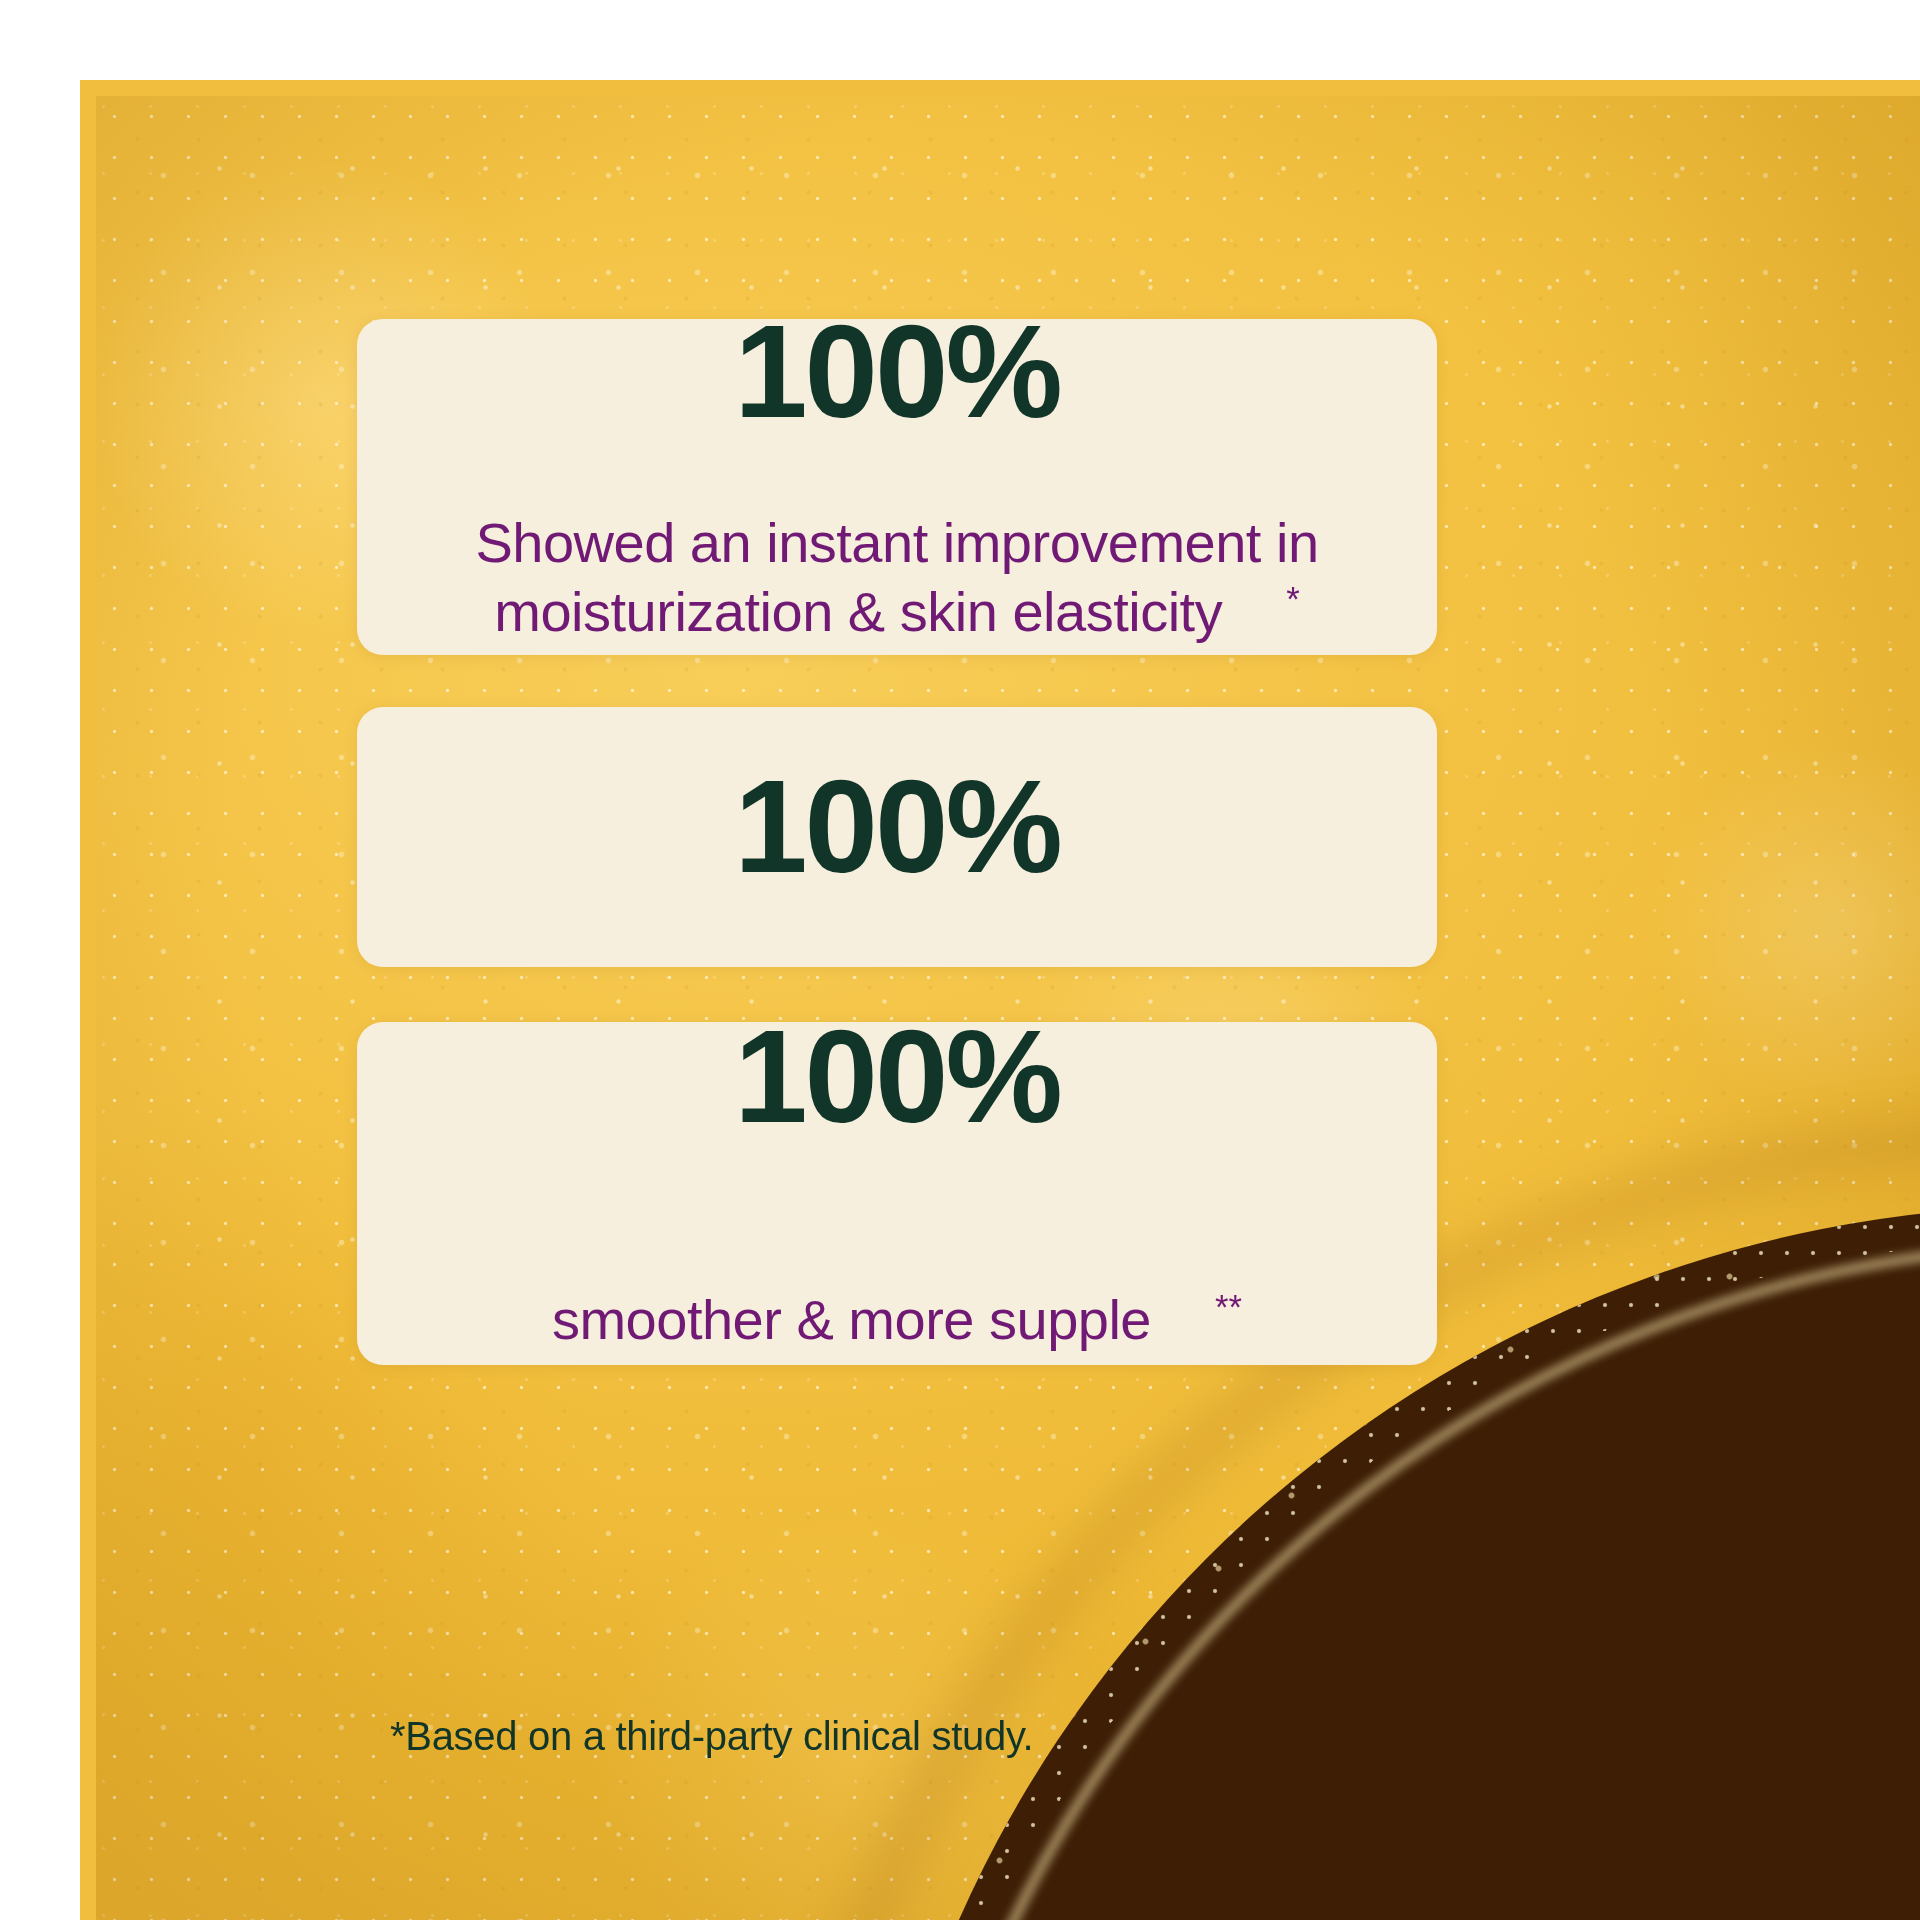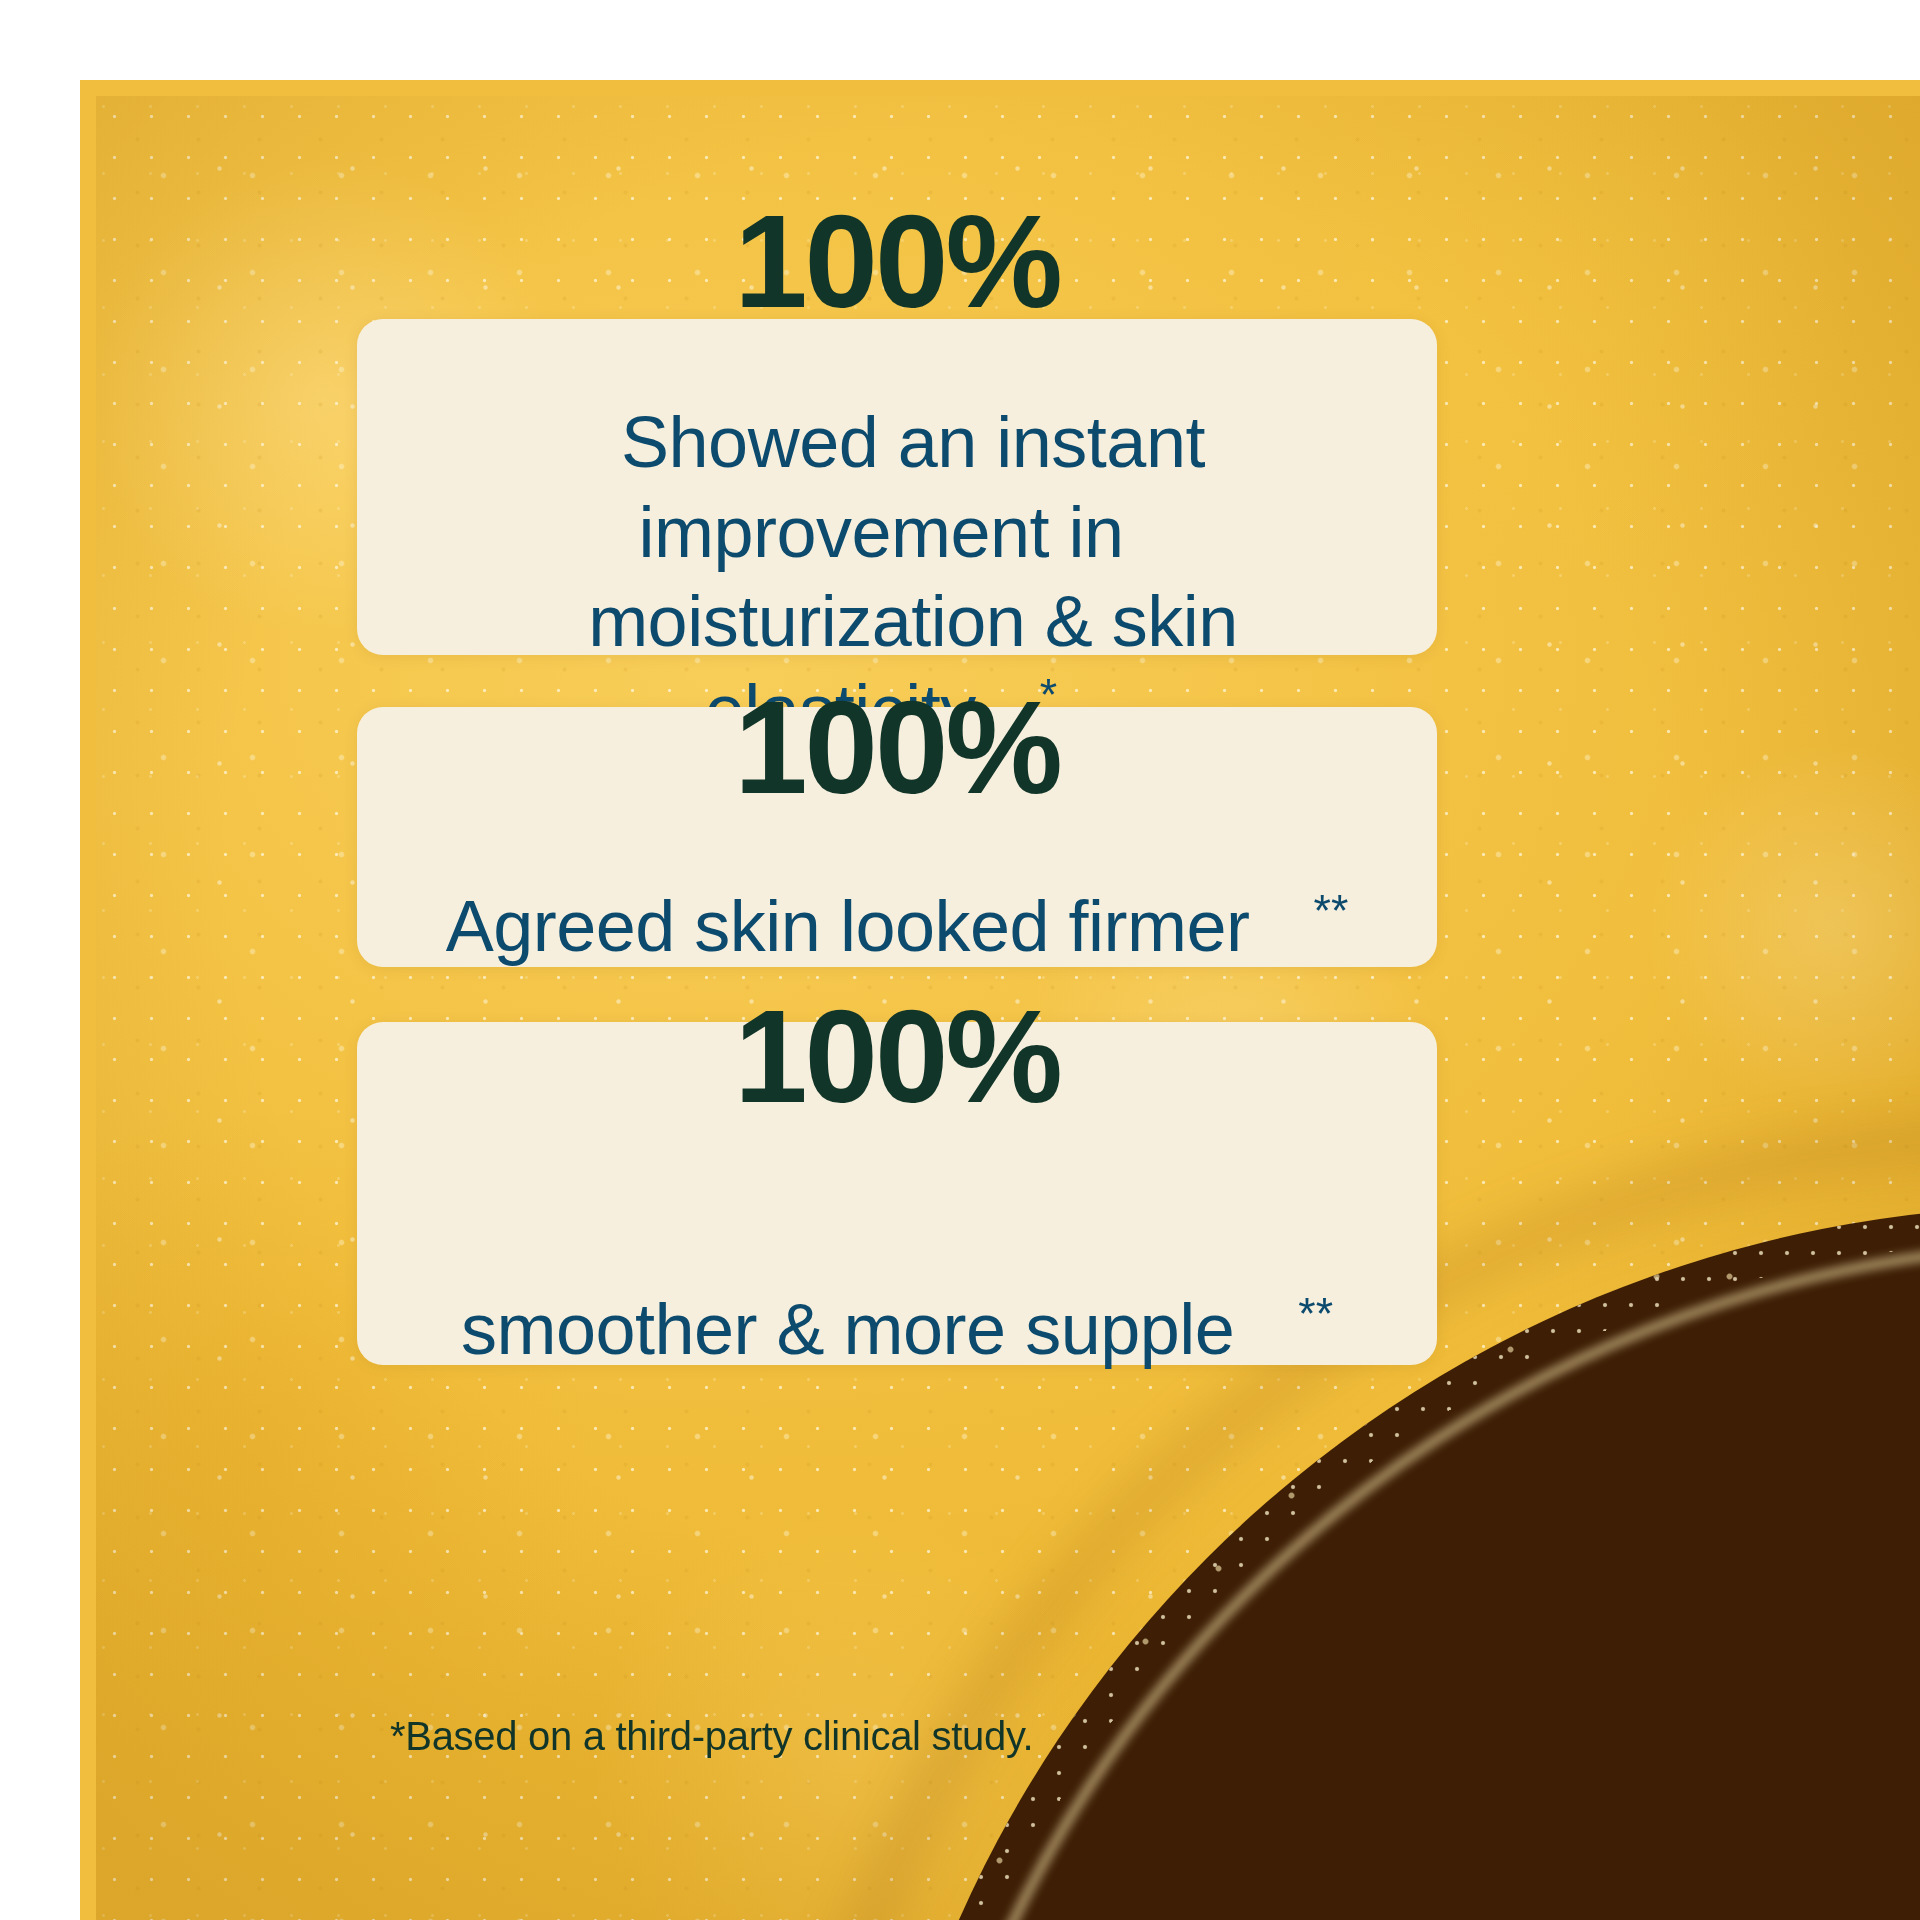--- a/index.html
+++ b/index.html
@@ -154,23 +154,23 @@
     font-weight:700;
     font-size:132px;
     line-height:1.0;
     letter-spacing:-3px;
   }
   .card-1 .stat { margin-top:-6px; }
   .card-2 .stat { margin-top:-4px; }
   .card-3 .stat { margin-top:-6px; }
 
   .desc {
-    color:#0c4a6e;
+    color:#701a75;
     font-weight:400;
-    font-size:72px;
+    font-size:56px;
     line-height:1.24;
     letter-spacing:-.5px;
     max-width:1000px;
   }
   .card-1 .desc { margin-top:22px; }
   .card-2 .desc { margin-top:20px; }
   .card-3 .desc { margin-top:24px; }
 
   .desc .sup {
     font-size:.62em;
@@ -219,23 +219,20 @@
     <div class="card card-1">
       <div class="stat">100%</div>
       <div class="desc">
         <span>Showed an instant improvement in</span><br>
         <span>moisturization &amp; skin elasticity</span><span class="sup">*</span>
       </div>
     </div>
 
     <div class="card card-2">
       <div class="stat">100%</div>
-      <div class="desc">
-        <span>Agreed skin looked firmer</span><span class="sup">**</span>
-      </div>
     </div>
 
     <div class="card card-3">
       <div class="stat">100%</div>
       <div class="desc">
         <br>
         <span>smoother &amp; more supple</span><span class="sup">**</span>
       </div>
     </div>
 

